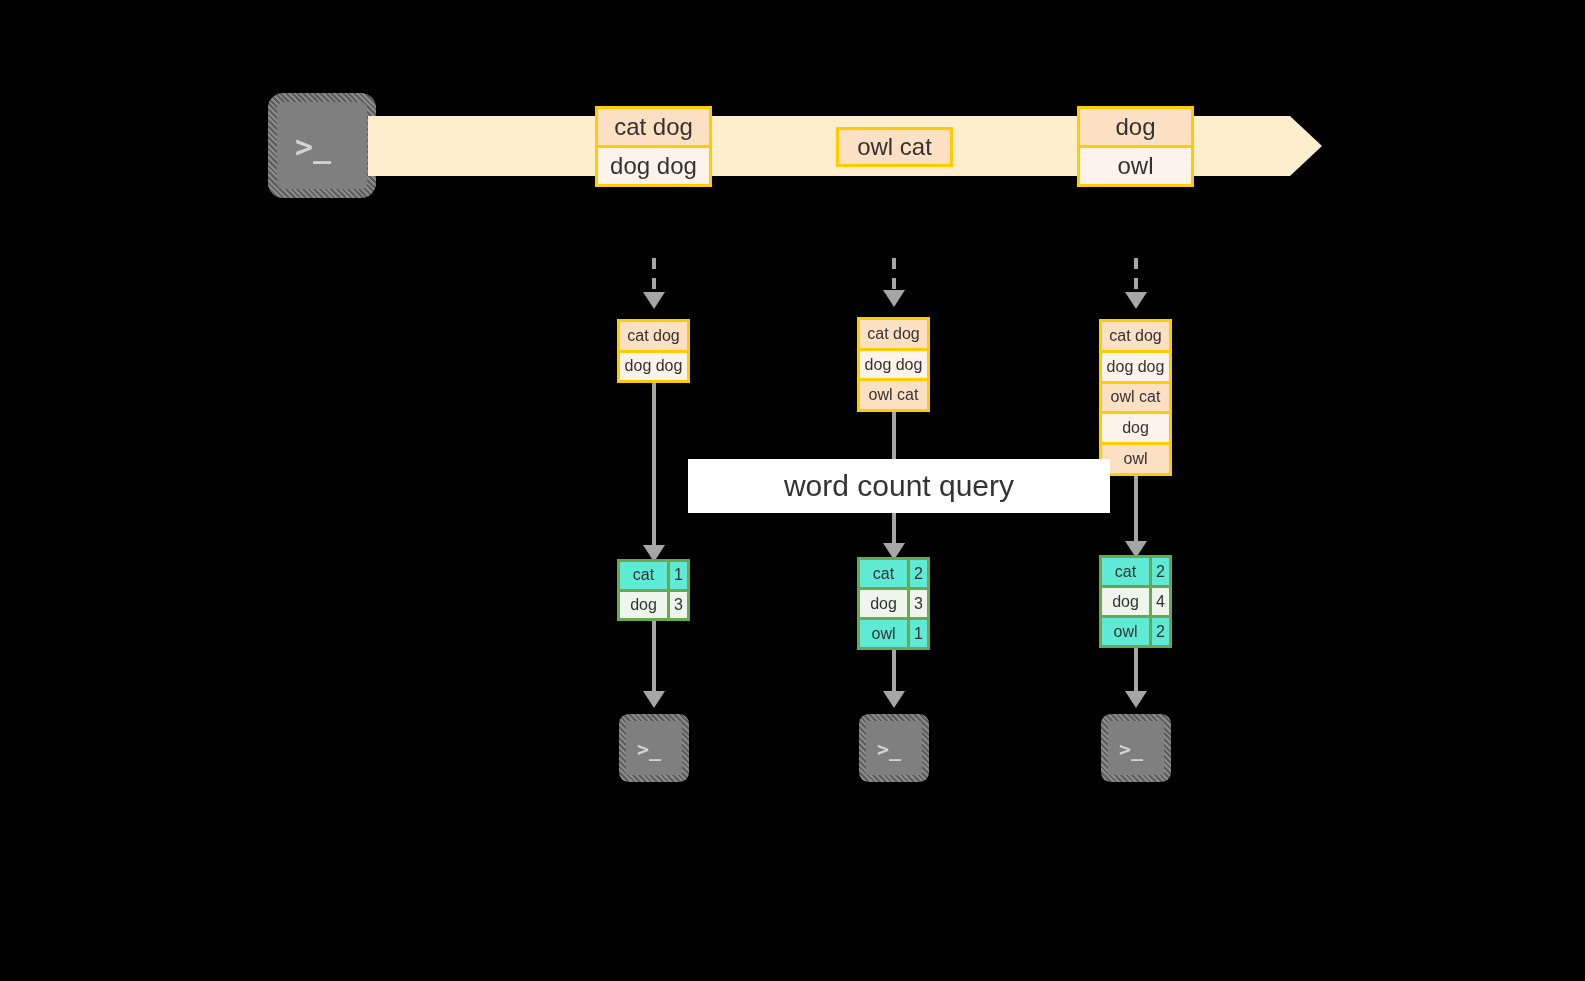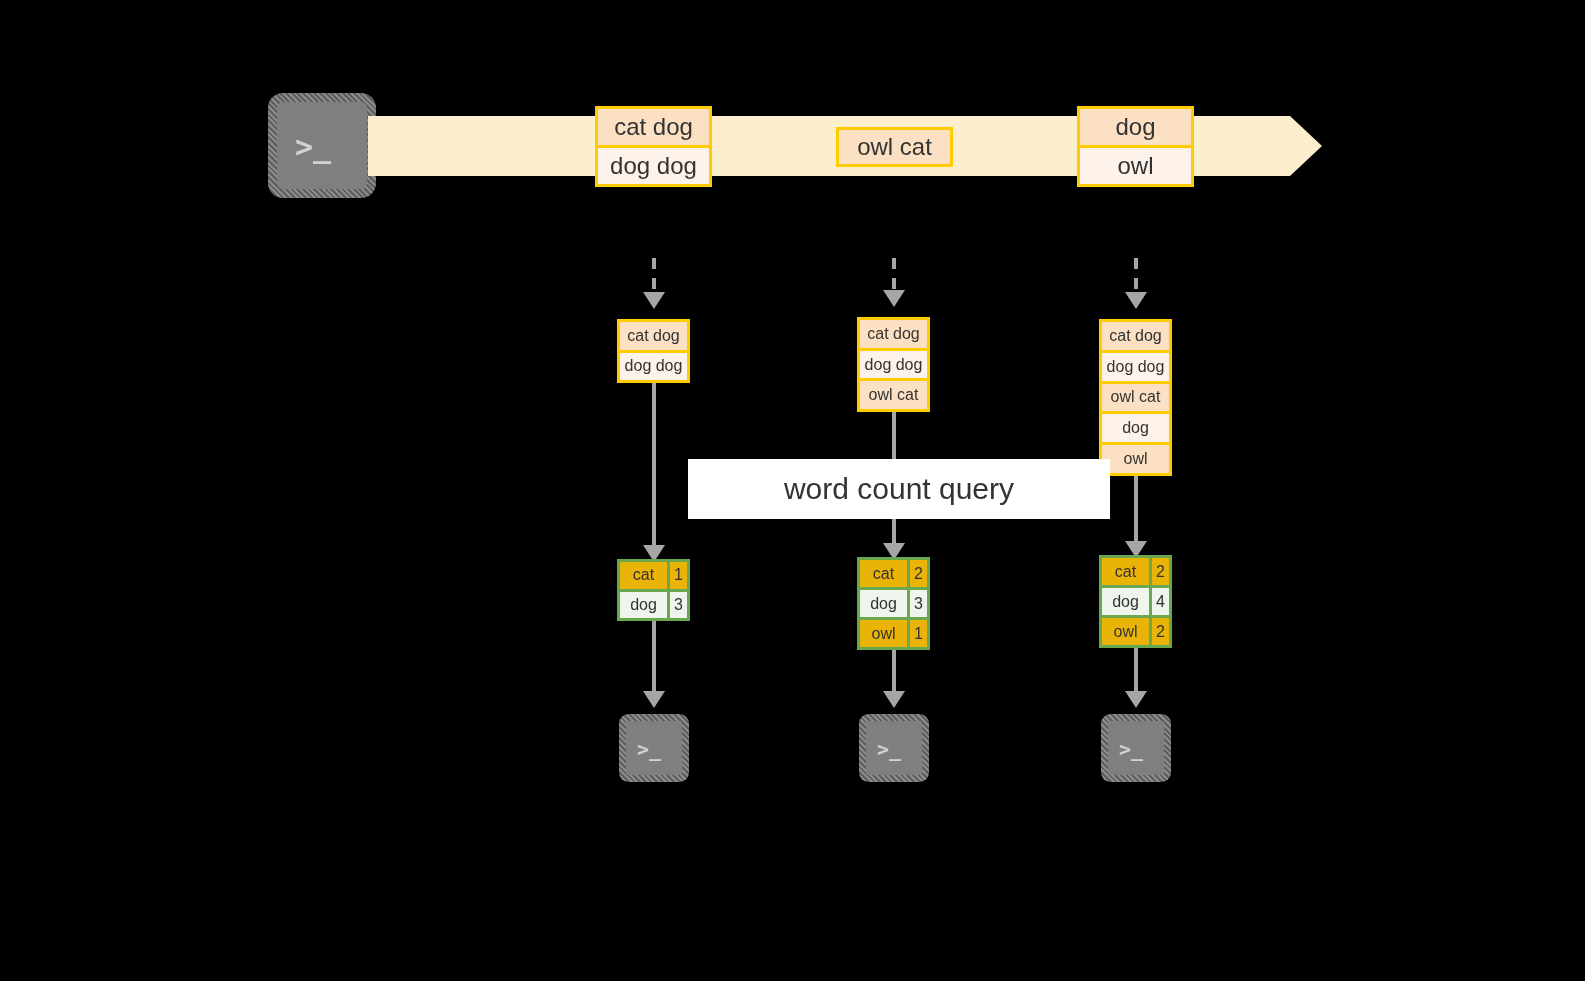--- a/index.html
+++ b/index.html
@@ -102,21 +102,21 @@
     box-sizing: border-box;
     display: flex;
     align-items: center;
     justify-content: center;
     font-size: 16px;
     color: #333333;
     white-space: nowrap;
   }
   .table .tcell.key { width: 47px; }
   .table .tcell.val { flex: 1 1 auto; border-left: 3px solid #6aa84f; }
-  .table .trow.shade .tcell { background: #eab308; }
+  .table .trow.shade .tcell { background: #5eead4; }
   .table .trow.plain .tcell { background: #eef5ec; }
 
   
   .vline {
     position: absolute;
     width: 4px;
     background: #a6a6a6;
   }
   .vdash {
     position: absolute;
@@ -264,15 +264,15 @@
     </div>
   </div>
 
   <div class="vline" style="left:1134px; top:648px; height:49px;"></div>
   <div class="vhead" style="left:1125px; top:691px;"></div>
 
   <div class="terminal small" style="left:1101px; top:714px; width:70px; height:68px;">
     <span class="glyph" style="left:11px; top:18px; font-size:20px;">&gt;_</span>
   </div>
 
-  <div class="querylabel" style="left:688px; top:459px; width:422px; height:60px;">word count query</div>
+  <div class="querylabel" style="left:688px; top:459px; width:422px; height:54px;">word count query</div>
 
 </div>
 
 </body></html>

